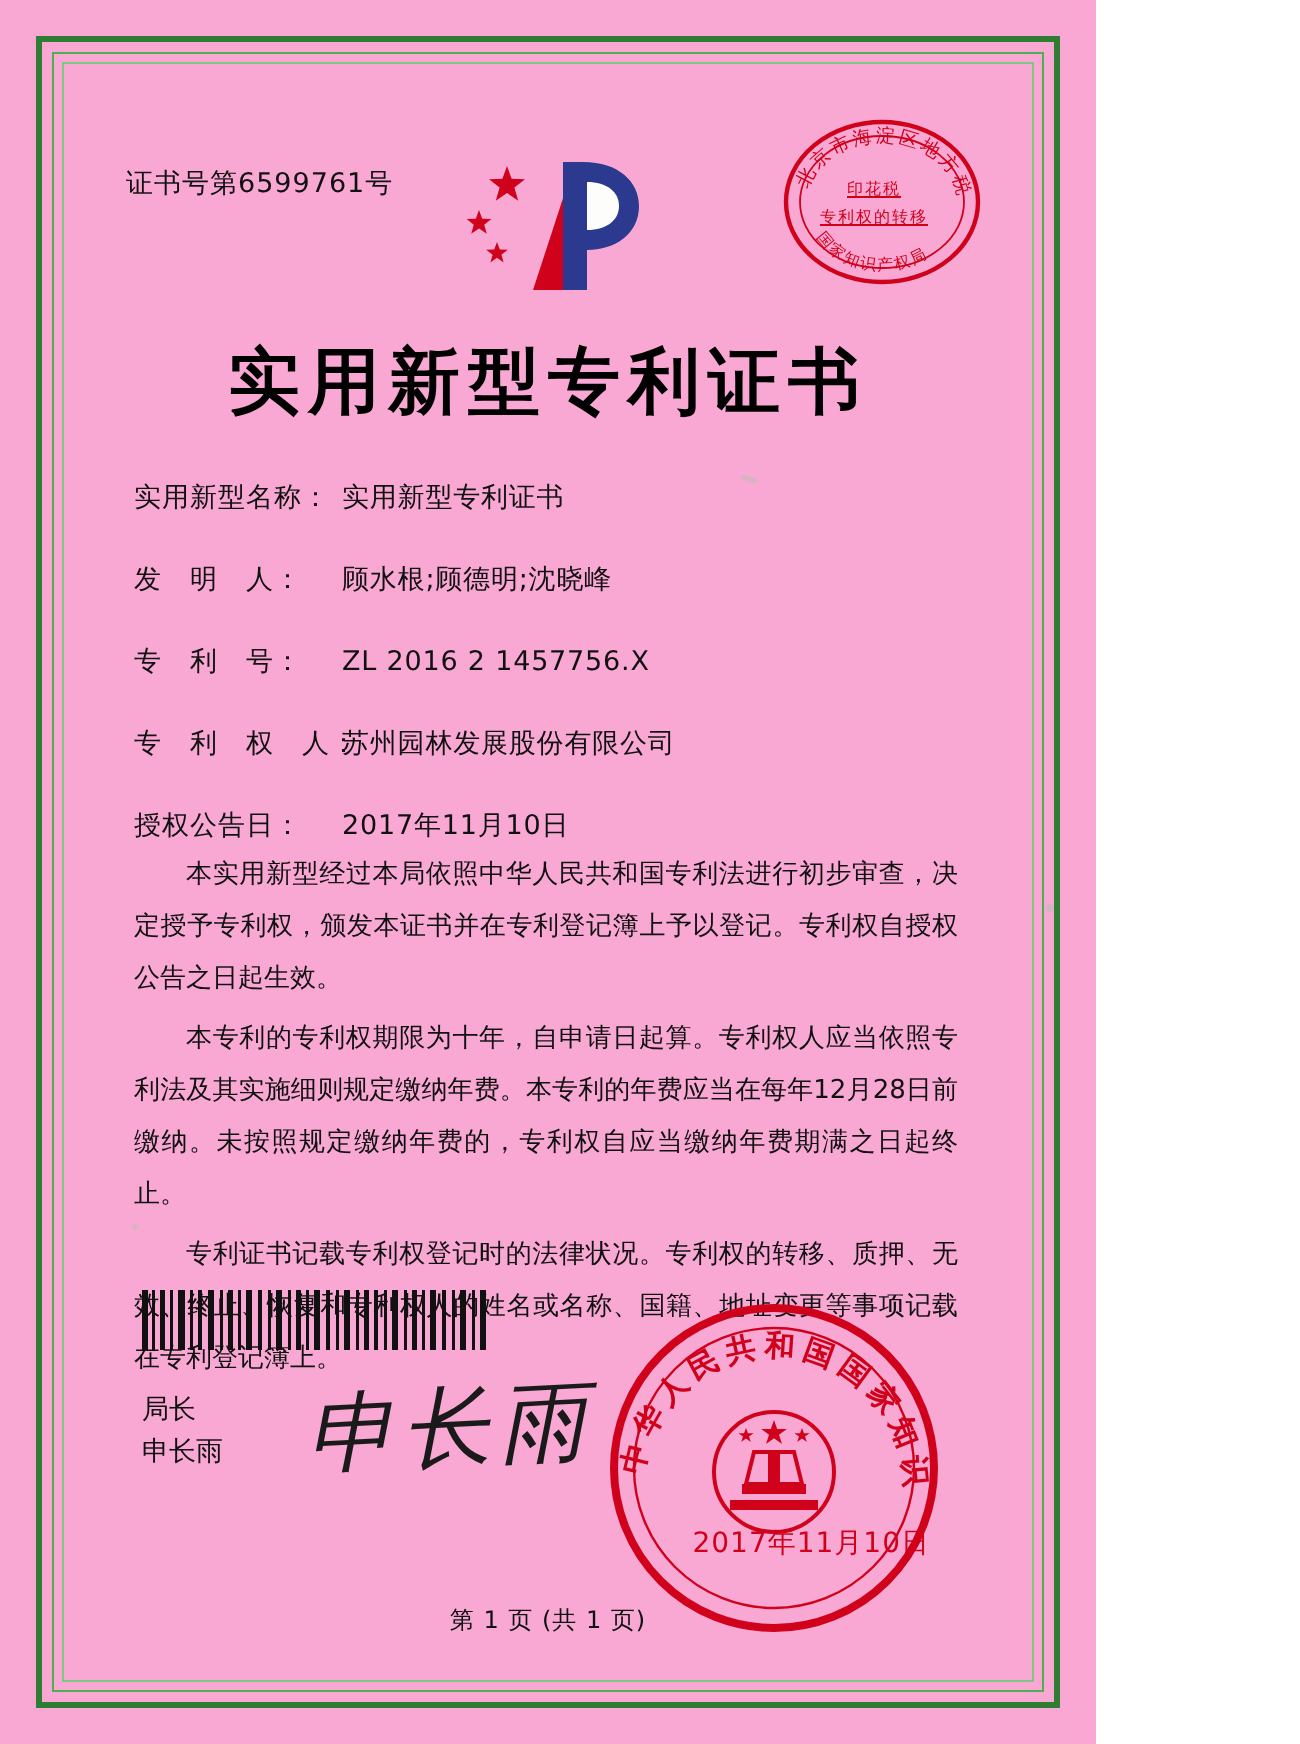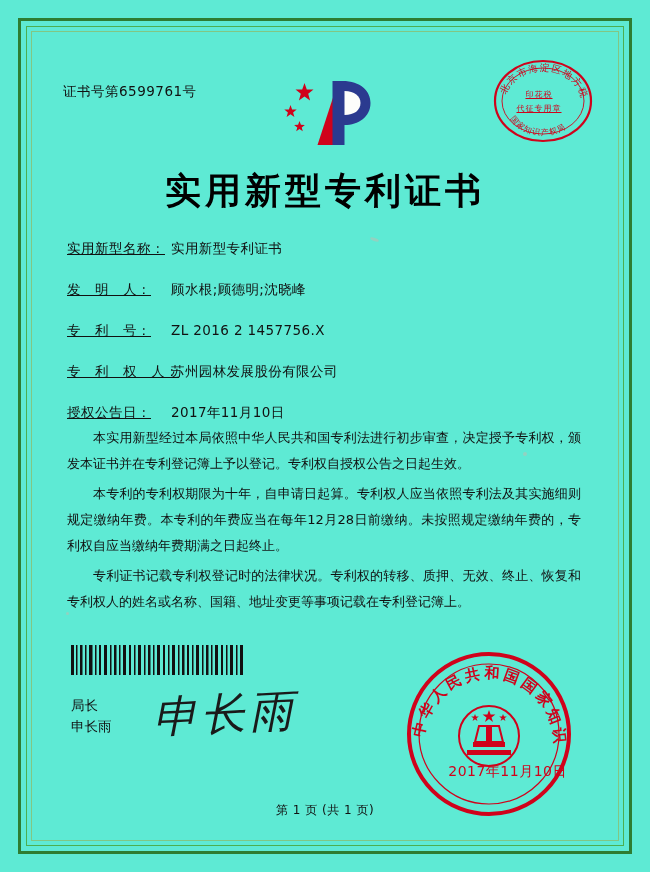--- a/index.html
+++ b/index.html
@@ -8,23 +8,23 @@
   }
   body {
     width: 650px;
     height: 872px;
     background: #ffffff;
     font-family: "Liberation Sans", sans-serif;
     overflow: hidden;
   }
   .page {
     position: relative;
-    width: 650px;
+    width: 548px;
     height: 872px;
-    background: #5eead4;
+    background: #f9a8d4;
     box-sizing: border-box;
     padding-left: 48px;
   }
   
   .border-outer {
     position: absolute;
     left: 18px;
     top: 18px;
     right: 18px;
     bottom: 18px;
@@ -122,21 +122,20 @@
     margin-bottom: 23px;
     font-size: 13.5px;
     color: #111;
     font-family: "DejaVu Sans", "Liberation Sans", sans-serif;
   }
   .field-label {
     width: 104px;
     flex: 0 0 104px;
     letter-spacing: 0.5px;
     white-space: nowrap;
-    text-decoration: underline;
   }
   .field-value {
     flex: 1;
     letter-spacing: 0.4px;
   }
 
   .paragraphs {
     position: absolute;
     left: 22px;
     right: 24px;
@@ -257,21 +256,21 @@
         <path id="sealTopArc" d="M 22 56 A 38 30 0 0 1 98 56" fill="none" stroke="none"></path>
         <text font-size="9.5" fill="#d0021b" font-family="DejaVu Sans, sans-serif" letter-spacing="1.5">
           <textPath href="#sealTopArc" startOffset="6%">北京市海淀区地方税务局</textPath>
         </text>
         <path id="sealTopArcBottom" d="M 24 62 A 36 28 0 0 0 96 62" fill="none" stroke="none"></path>
         <text font-size="8" fill="#d0021b" font-family="DejaVu Sans, sans-serif" letter-spacing="1">
           <textPath href="#sealTopArcBottom" startOffset="12%">国家知识产权局</textPath>
         </text>
       </svg>
       <div class="seal-text-1">印花税</div>
-      <div class="seal-text-2">代征专用章</div>
+      <div class="seal-text-2">专利权的转移</div>
     </div>
 
     <div class="main-title">实用新型专利证书</div>
 
     <div class="fields">
       <div class="field-row">
         <div class="field-label">实用新型名称：</div>
         <div class="field-value">实用新型专利证书</div>
       </div>
       <div class="field-row">

